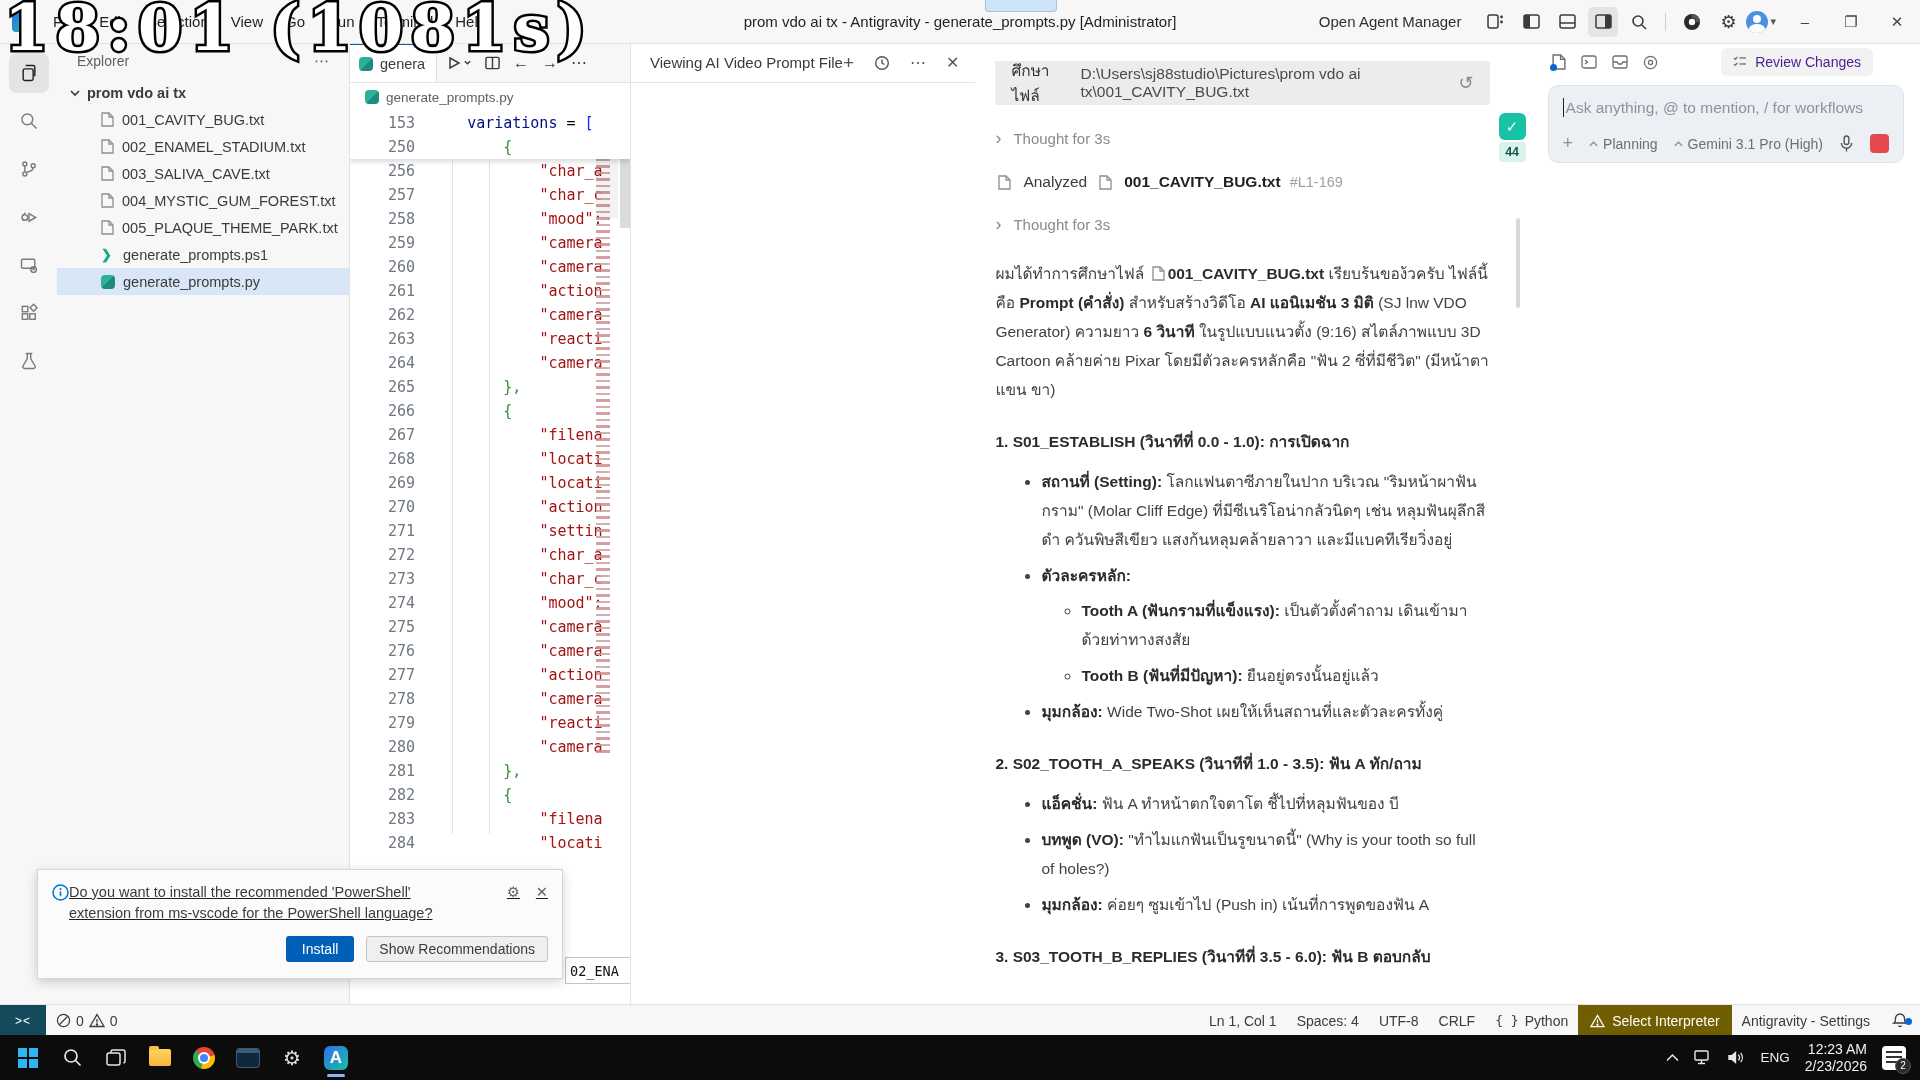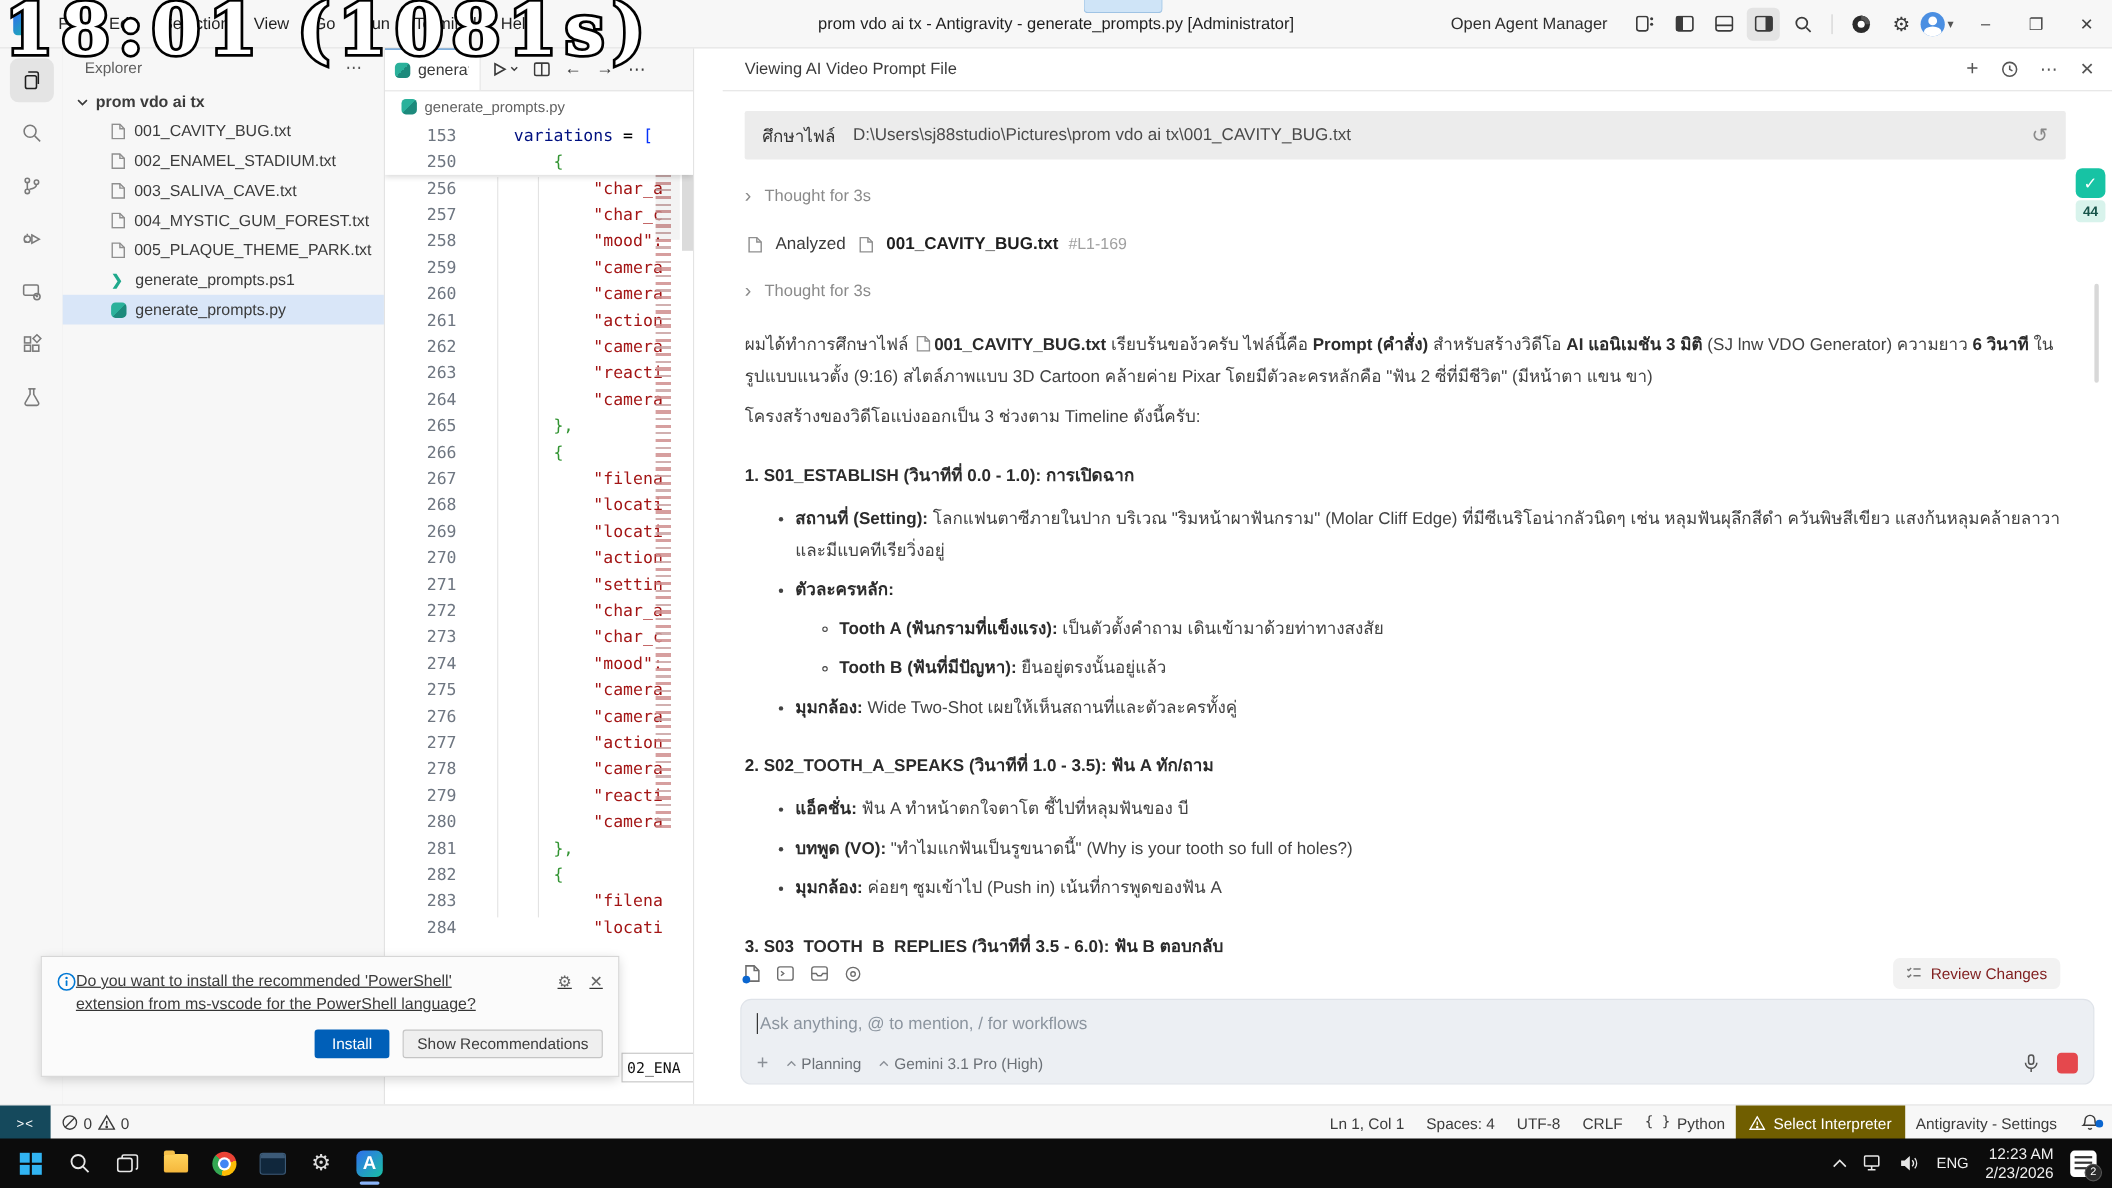--- a/index.html
+++ b/index.html
@@ -70,21 +70,21 @@
   .guide{position:absolute;width:1px;background:#e3e3e3;top:50px;bottom:170px;z-index:1;}
   .minimap{position:absolute;right:12px;top:2px;width:22px;height:640px;opacity:.85;
     background-image:repeating-linear-gradient(to bottom,#cf8e8e 0 3px,transparent 3px 7px,#c9a2a2 7px 9px,transparent 9px 13px);
     background-size:14px 100%;background-repeat:no-repeat;}
   .minimap::after{content:"";position:absolute;left:0;top:0;width:22px;height:105px;background:rgba(0,0,0,.06);}
   .vscroll{position:absolute;right:0;top:2px;width:10px;height:115px;background:rgba(110,110,110,.25);}
   .overflow-box{position:absolute;left:216px;bottom:20px;width:62px;height:25px;background:#fff;border:1px solid #c4c4c4;
                 font-family:"DejaVu Sans Mono",monospace;font-size:13.5px;display:flex;align-items:center;padding-left:4px;color:#111;}
 
   
-  .agent-panel{position:absolute;top:43px;left:630px;right:0;bottom:76px;background:#fff;display:flex;flex-direction:column;margin-left:27px;}
+  .agent-panel{position:absolute;top:43px;left:630px;right:0;bottom:76px;background:#fff;display:flex;flex-direction:row;}
   .panel-header{height:39px;flex:none;display:flex;align-items:center;padding:0 16px 0 20px;font-size:15px;color:#3b3b3b;
                 border-bottom:1px solid #e3e3e3;}
   .panel-header-icons{margin-left:auto;display:flex;align-items:center;gap:20px;color:#555;font-size:16px;}
   .panel-body{flex:1;overflow:hidden;padding:18px 42px 0 20px;font-size:15.5px;color:#424242;position:relative;}
   .tool-box{background:#ececec;border-radius:2px;height:44px;display:flex;align-items:center;padding:0 16px;gap:16px;color:#333;}
   .tool-path{color:#4a4a4a;}
   .tool-undo{margin-left:auto;color:#8a8a8a;font-size:18px;}
   .thought{display:flex;align-items:center;gap:12px;color:#8a8a8a;font-size:15px;margin-top:24px;}
   .thought .chev{font-size:18px;line-height:1;}
   .analyzed{display:flex;align-items:center;gap:9px;margin-top:26px;color:#3b3b3b;}
@@ -105,21 +105,21 @@
   .side-widget .count{margin-top:2px;background:#d8f3ec;border-radius:4px;text-align:center;font-size:12.5px;
                       color:#17544a;padding:3px 0;font-weight:700;}
   .panel-scrollbar{position:absolute;right:12px;top:175px;width:4px;height:90px;background:#d8d8d8;border-radius:2px;}
 
   .panel-bottom{flex:none;padding:0 0 18px 0;}
   .actions-row{display:flex;align-items:center;height:38px;padding:0 47px 0 20px;}
   .mini-icons{display:flex;align-items:center;gap:15px;color:#6d6d6d;}
   .mini-ico{position:relative;}
   .blue-dot{position:absolute;left:-2px;bottom:-1px;width:7px;height:7px;border-radius:50%;background:#0a66d0;}
   .review-btn{margin-left:auto;display:flex;align-items:center;gap:8px;background:#f2f2f2;border-radius:6px;
-              padding:6px 12px;font-size:14px;color:#7f1d1d;}
+              padding:6px 12px;font-size:14px;color:#4c1d95;}
   .input-box{margin:4px 16px 0 16px;background:#eceff3;border:1px solid #dfe3e9;border-radius:10px;height:78px;
              box-sizing:border-box;padding:12px 14px 8px 14px;display:flex;flex-direction:column;justify-content:space-between;}
   .placeholder-row{display:flex;align-items:center;}
   .caret-bar{width:1px;height:19px;background:#222;margin-right:2px;}
   .placeholder{color:#8b949e;font-size:15.5px;}
   .input-controls{display:flex;align-items:center;gap:16px;color:#6b7076;font-size:14px;}
   .ctrl-item{display:flex;align-items:center;gap:5px;}
   .plus{font-size:18px;color:#8a8f96;}
   .chev-up{font-size:10px;color:#8a8f96;}
   .mic{margin-left:auto;color:#555;}
@@ -492,21 +492,20 @@
 
       <div class="thought">
         <span class="chev">›</span>
         <span>Thought for 3s</span>
       </div>
 
       <div class="para" id="intro-para"><span>ผมได้ทำการศึกษาไฟล์ </span><span class="chip-ico"><svg width="13" height="15" viewBox="0 0 13 15" fill="none" stroke="currentColor" stroke-width="1.3">
               <path d="M1 1h7l4 4v9H1z"></path>
               <path d="M8 1v4h4"></path>
             </svg></span><b>001_CAVITY_BUG.txt</b><span> เรียบร้นของ้วครับ ไฟล์นี้คือ </span><b>Prompt (คำสั่ง)</b><span> สำหรับสร้างวิดีโอ </span><b>AI แอนิเมชัน 3 มิติ</b><span> (SJ lnw VDO Generator) ความยาว </span><b>6 วินาที</b><span> ในรูปแบบแนวตั้ง (9:16) สไตล์ภาพแบบ 3D Cartoon คล้ายค่าย Pixar โดยมีตัวละครหลักคือ "ฟัน 2 ซี่ที่มีชีวิต" (มีหน้าตา แขน ขา)</span></div>
-      <div class="structure-line">โครงสร้างของวิดีโอแบ่งออกเป็น 3 ช่วงตาม Timeline ดังนี้ครับ:</div>
 
       <div id="sections">
           <div class="sec-heading">1. S01_ESTABLISH (วินาทีที่ 0.0 - 1.0): การเปิดฉาก</div>
           <ul class="bullets">
             <li><b>สถานที่ (Setting):</b> โลกแฟนตาซีภายในปาก บริเวณ "ริมหน้าผาฟันกราม" (Molar Cliff Edge) ที่มีซีเนริโอน่ากลัวนิดๆ เช่น หลุมฟันผุลึกสีดำ ควันพิษสีเขียว แสงก้นหลุมคล้ายลาวา และมีแบคทีเรียวิ่งอยู่</li>
             <li><b>ตัวละครหลัก:</b> <ul class="bullets">
                 <li><b>Tooth A (ฟันกรามที่แข็งแรง):</b> เป็นตัวตั้งคำถาม เดินเข้ามาด้วยท่าทางสงสัย</li>
                 <li><b>Tooth B (ฟันที่มีปัญหา):</b> ยืนอยู่ตรงนั้นอยู่แล้ว</li>
               </ul></li>
             <li><b>มุมกล้อง:</b> Wide Two-Shot เผยให้เห็นสถานที่และตัวละครทั้งคู่</li>

